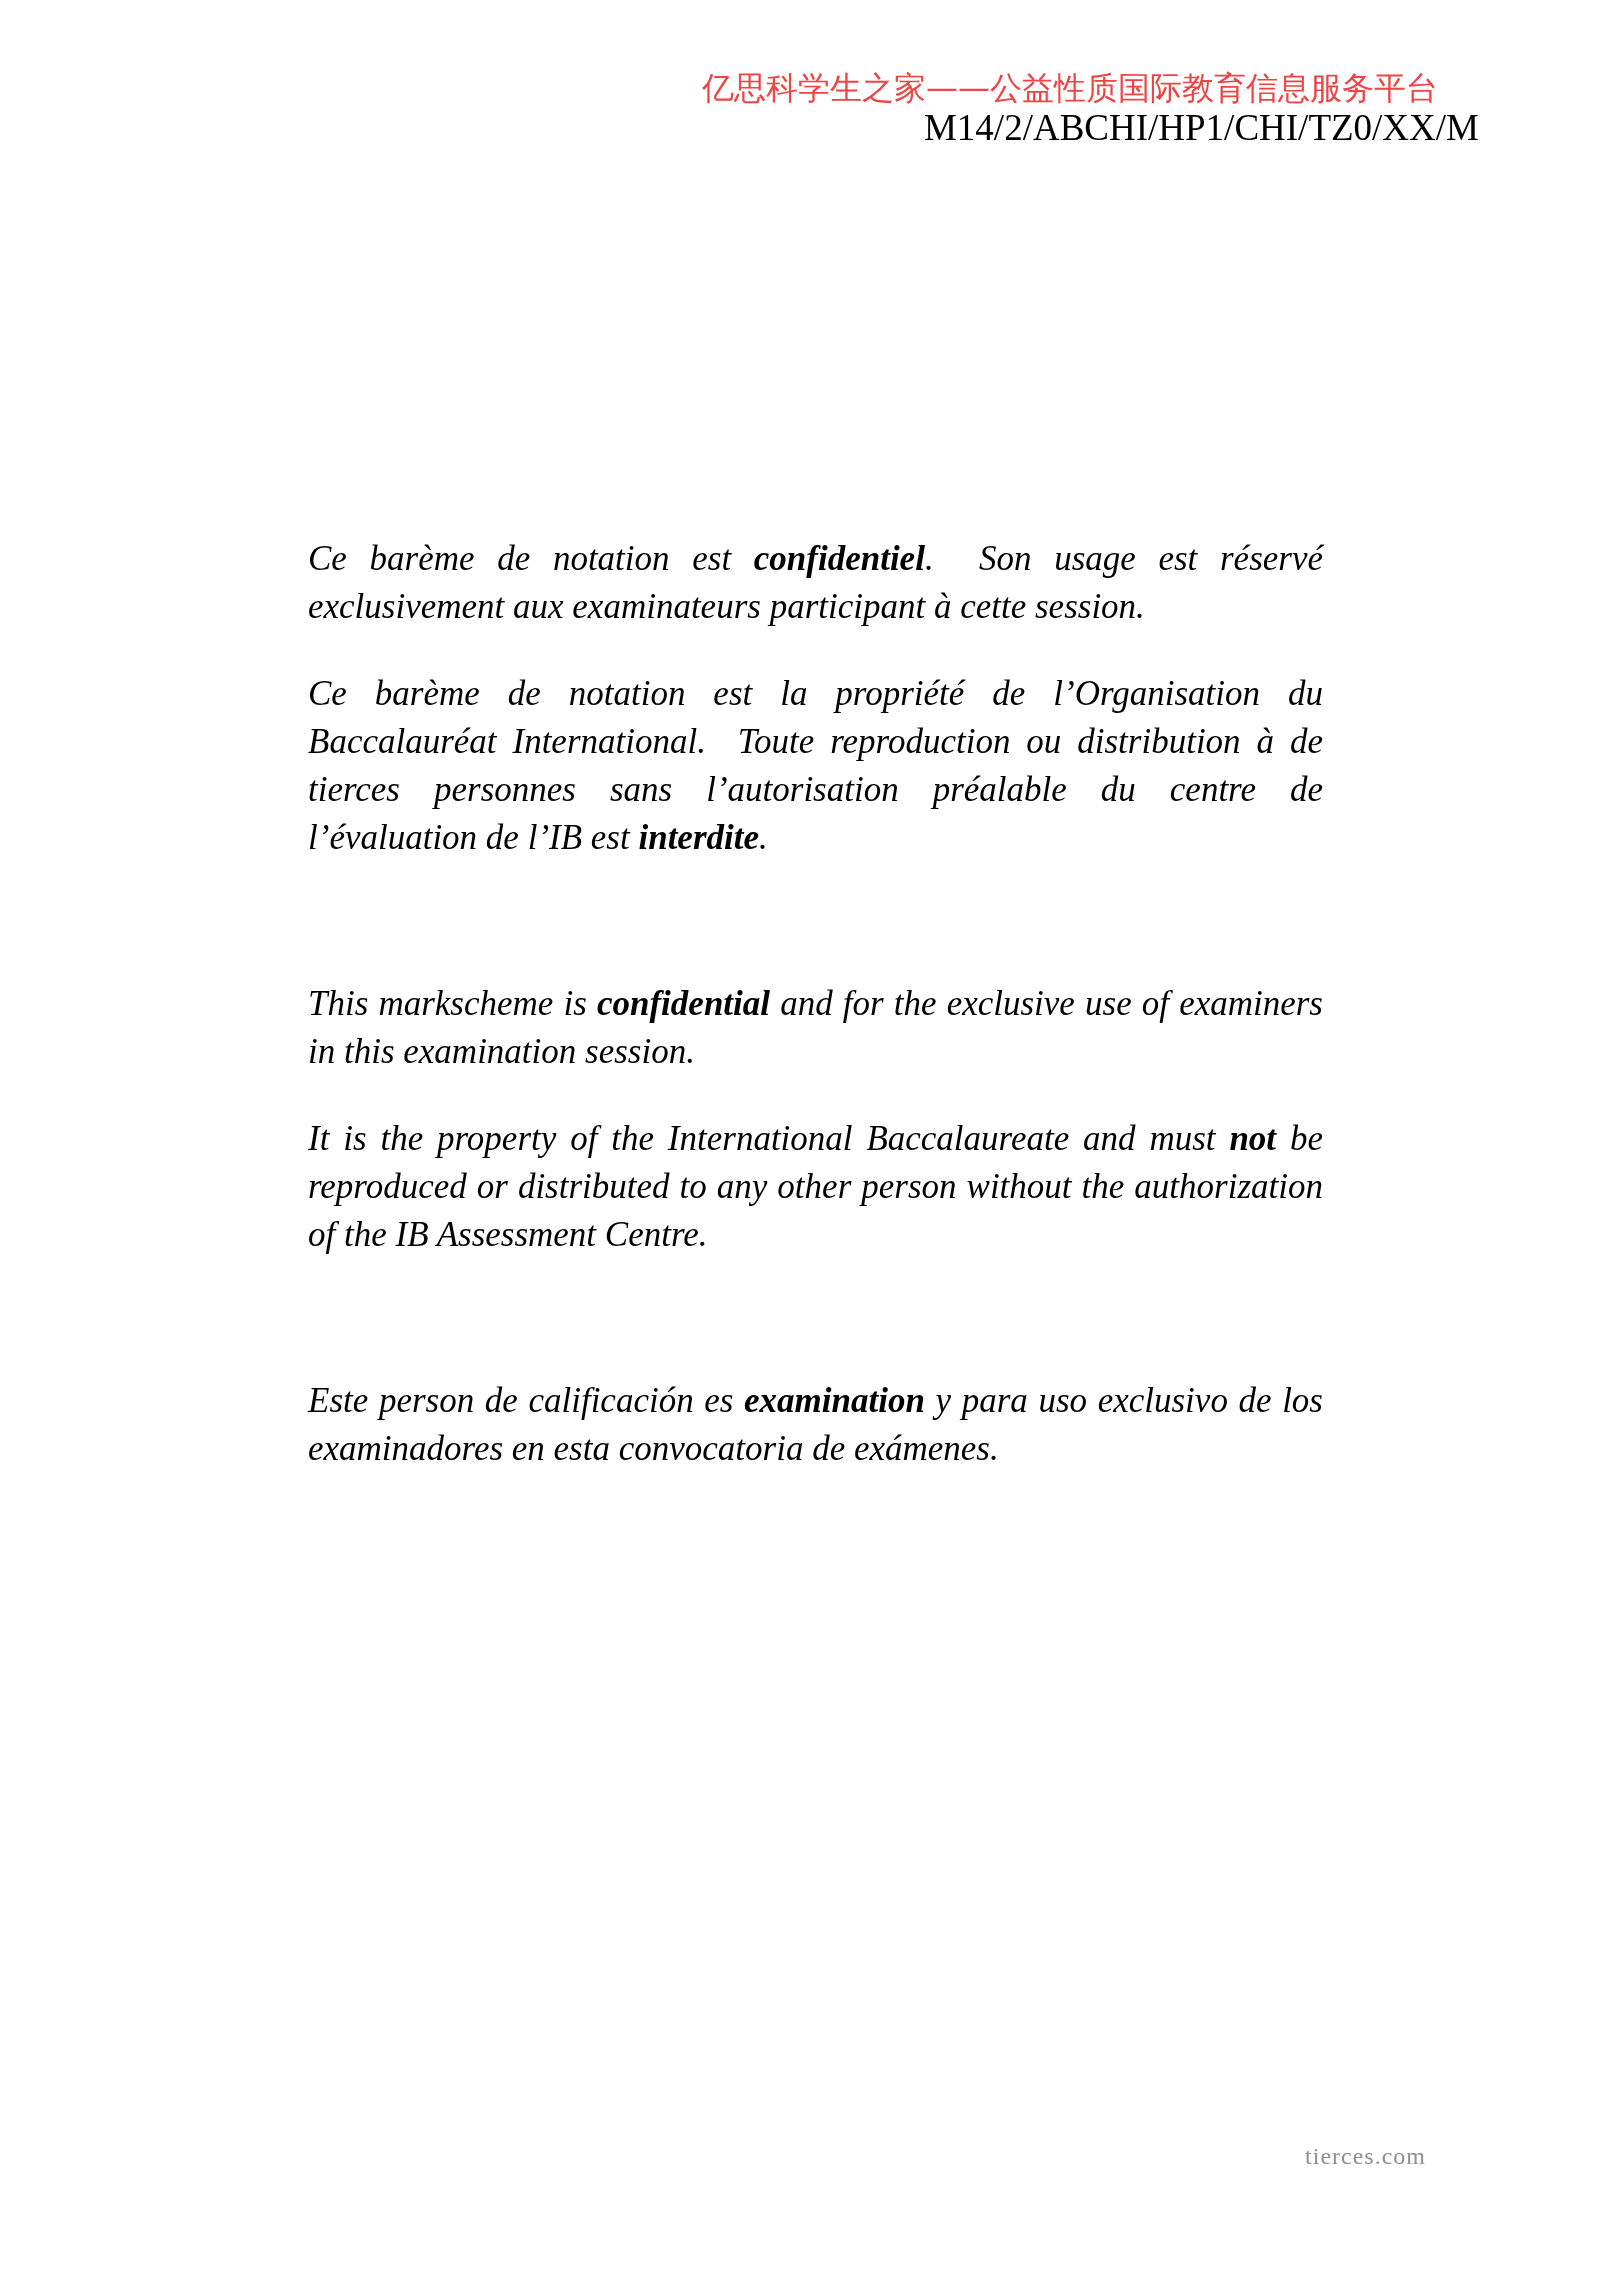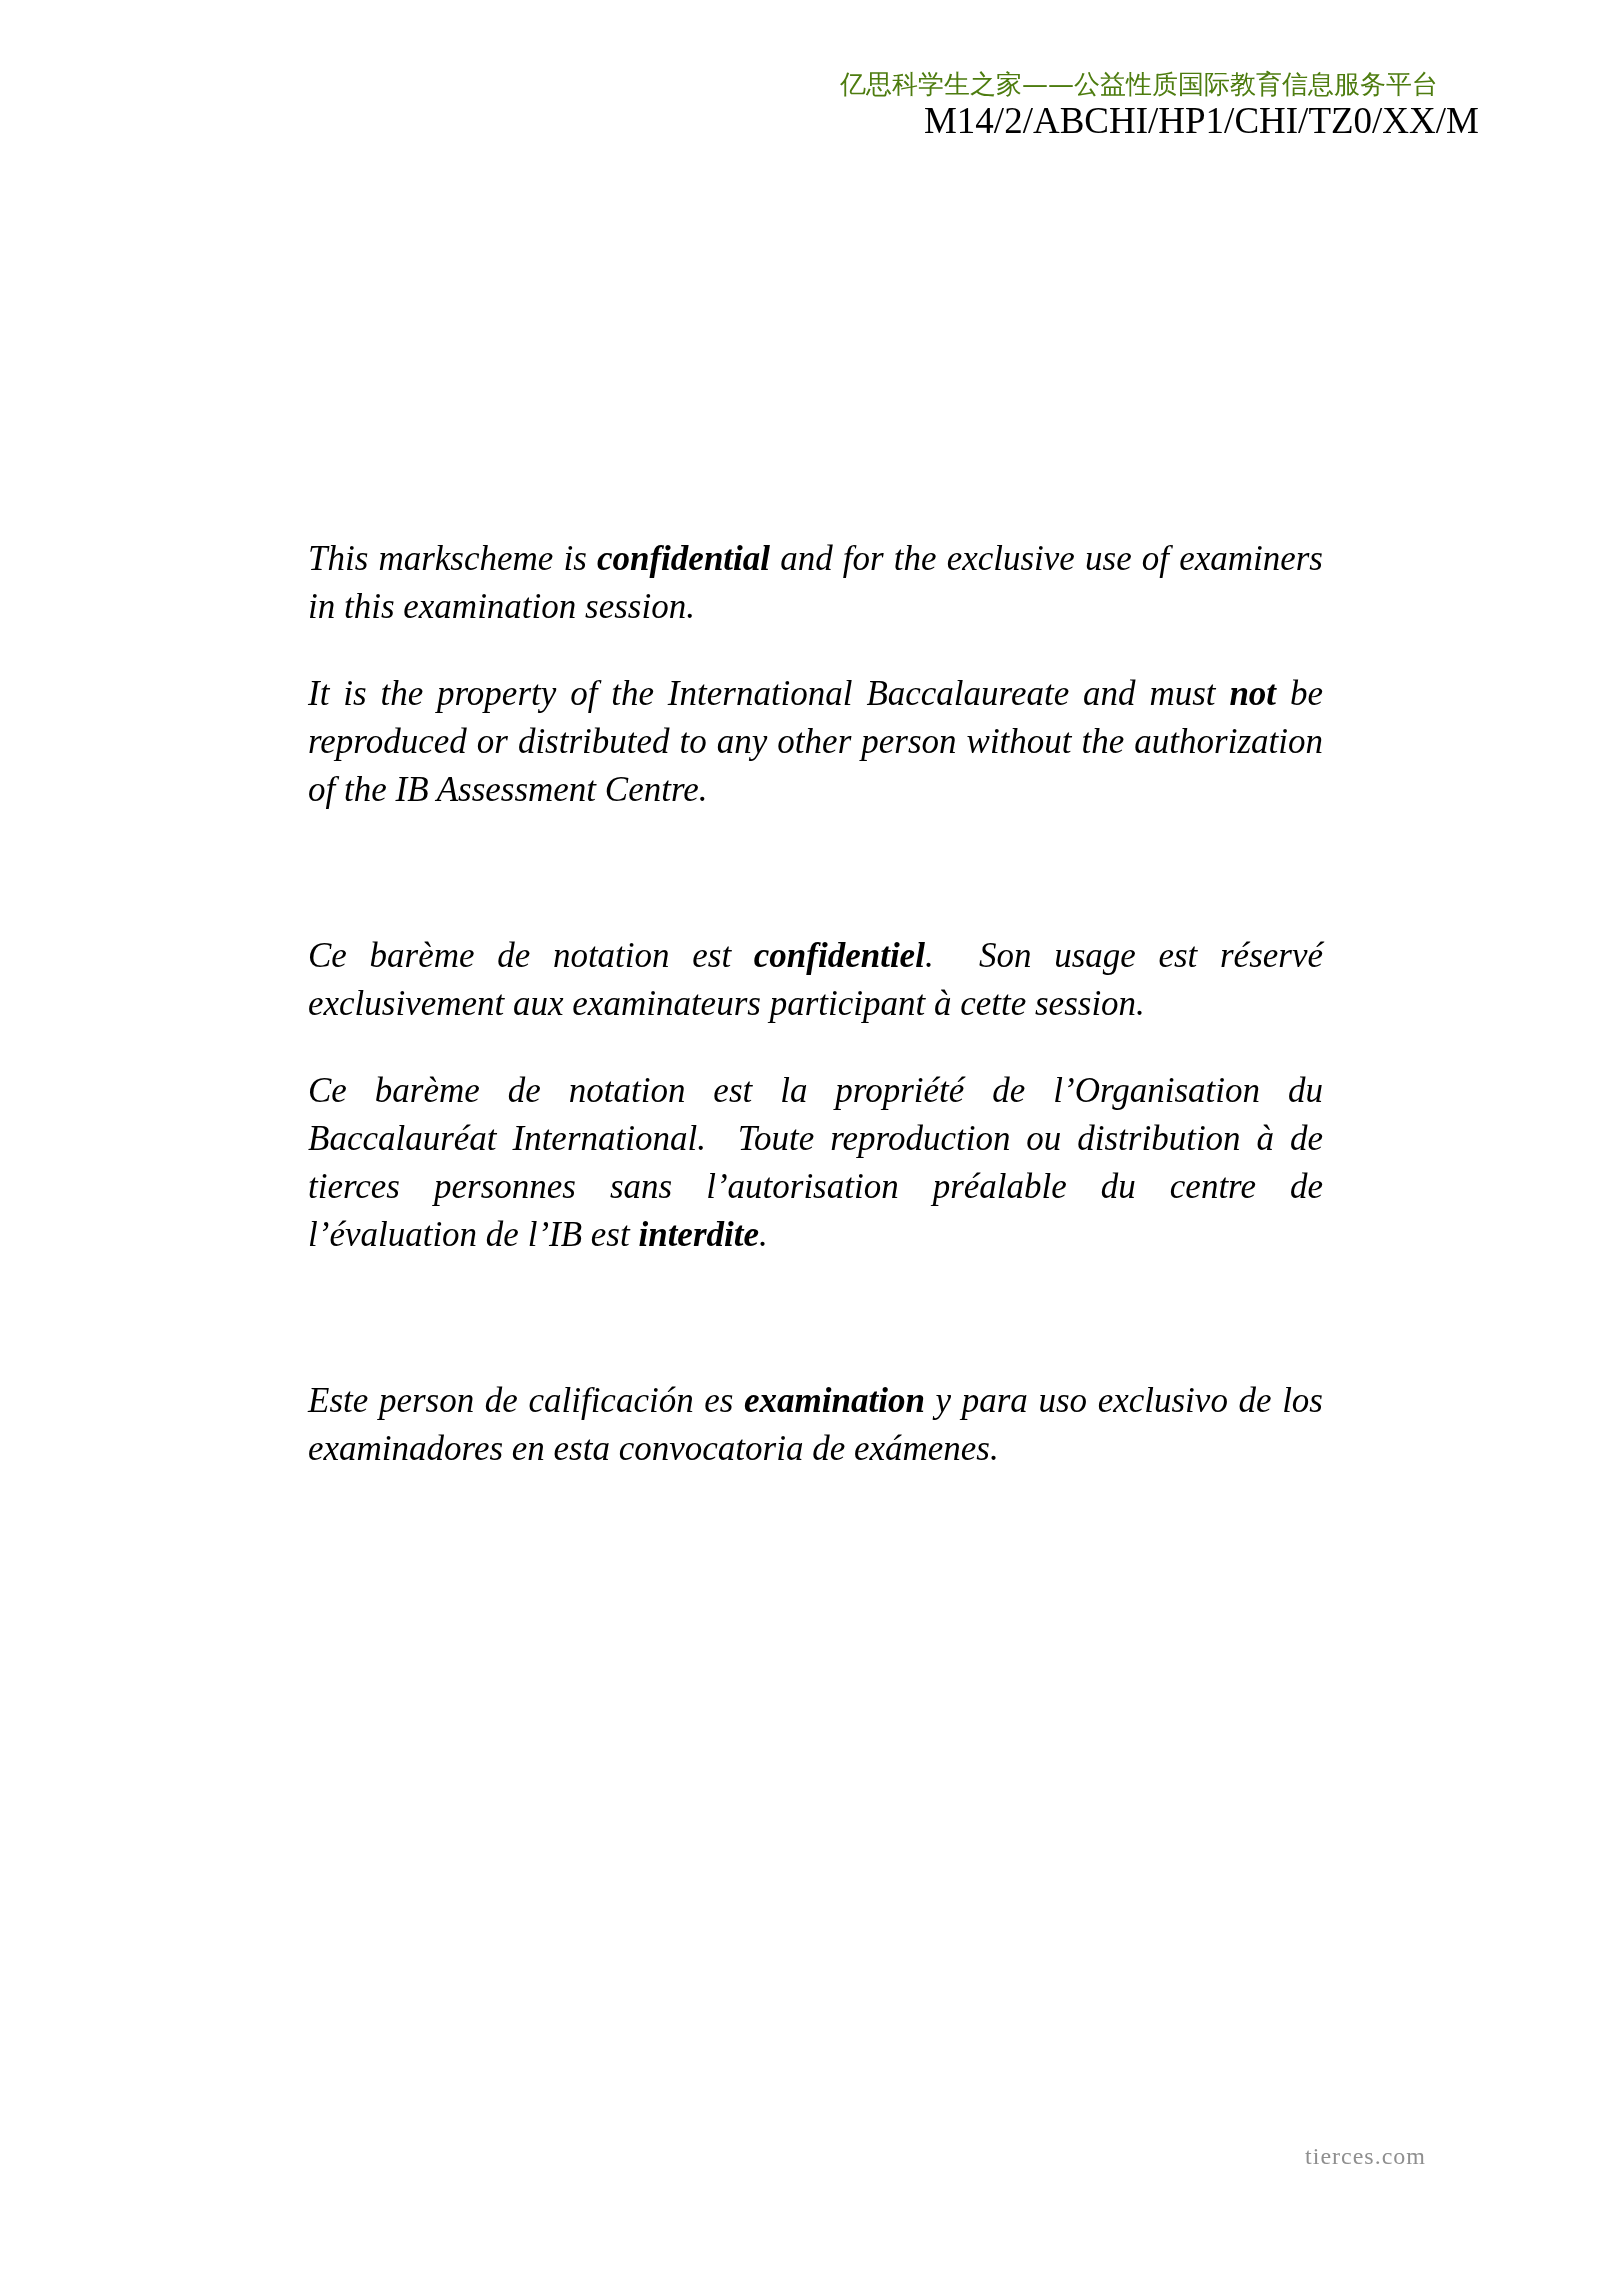--- a/index.html
+++ b/index.html
@@ -17,23 +17,23 @@
   }
   
   .doc-header {
     position: absolute;
     top: 70px;
     right: 144px;
     text-align: right;
   }
   .site-watermark {
     font-family: "DejaVu Sans", sans-serif;
-    font-size: 26px;
+    font-size: 32px;
     line-height: 1.15;
-    color: #4d7c0f;
+    color: #ef4444;
     padding-right: 41px;
     white-space: nowrap;
   }
   .exam-code {
     font-family: Liberation Serif, serif;
     font-size: 37px;
     line-height: 1.1;
     color: #000000;
     margin-top: 1px;
     white-space: nowrap;
@@ -81,27 +81,27 @@
 <div class="page">
 
   <div class="doc-header">
     <div class="site-watermark">亿思科学生之家——公益性质国际教育信息服务平台</div>
     <div class="exam-code">M14/2/ABCHI/HP1/CHI/TZ0/XX/M</div>
   </div>
 
   <div class="notice">
 
     <div class="lang-group">
-      <p><span>This markscheme is </span><b>confidential</b><span> and for the exclusive use of examiners in this examination session.</span></p>
-      <p><span>It is the property of the International Baccalaureate and must </span><b>not</b><span> be reproduced or distributed to any other person without the authorization of the IB Assessment Centre.</span></p>
+      <p><span>Ce barème de notation est </span><b>confidentiel</b><span>.&nbsp; Son usage est réservé exclusivement aux examinateurs participant à cette session.</span></p>
+      <p><span>Ce barème de notation est la propriété de l’Organisation du Baccalauréat International.&nbsp; Toute reproduction ou distribution à de tierces personnes sans l’autorisation préalable du centre de l’évaluation de l’IB est </span><b>interdite</b><span>.</span></p>
     </div>
 
     <div class="lang-group">
-      <p><span>Ce barème de notation est </span><b>confidentiel</b><span>.&nbsp; Son usage est réservé exclusivement aux examinateurs participant à cette session.</span></p>
-      <p><span>Ce barème de notation est la propriété de l’Organisation du Baccalauréat International.&nbsp; Toute reproduction ou distribution à de tierces personnes sans l’autorisation préalable du centre de l’évaluation de l’IB est </span><b>interdite</b><span>.</span></p>
+      <p><span>This markscheme is </span><b>confidential</b><span> and for the exclusive use of examiners in this examination session.</span></p>
+      <p><span>It is the property of the International Baccalaureate and must </span><b>not</b><span> be reproduced or distributed to any other person without the authorization of the IB Assessment Centre.</span></p>
     </div>
 
     <div class="lang-group">
       <p><span>Este person de calificación es </span><b>examination</b><span> y para uso exclusivo de los examinadores en esta convocatoria de exámenes.</span></p>
     </div>
 
   </div>
 
   <div class="footer-watermark">tierces.com</div>
 

